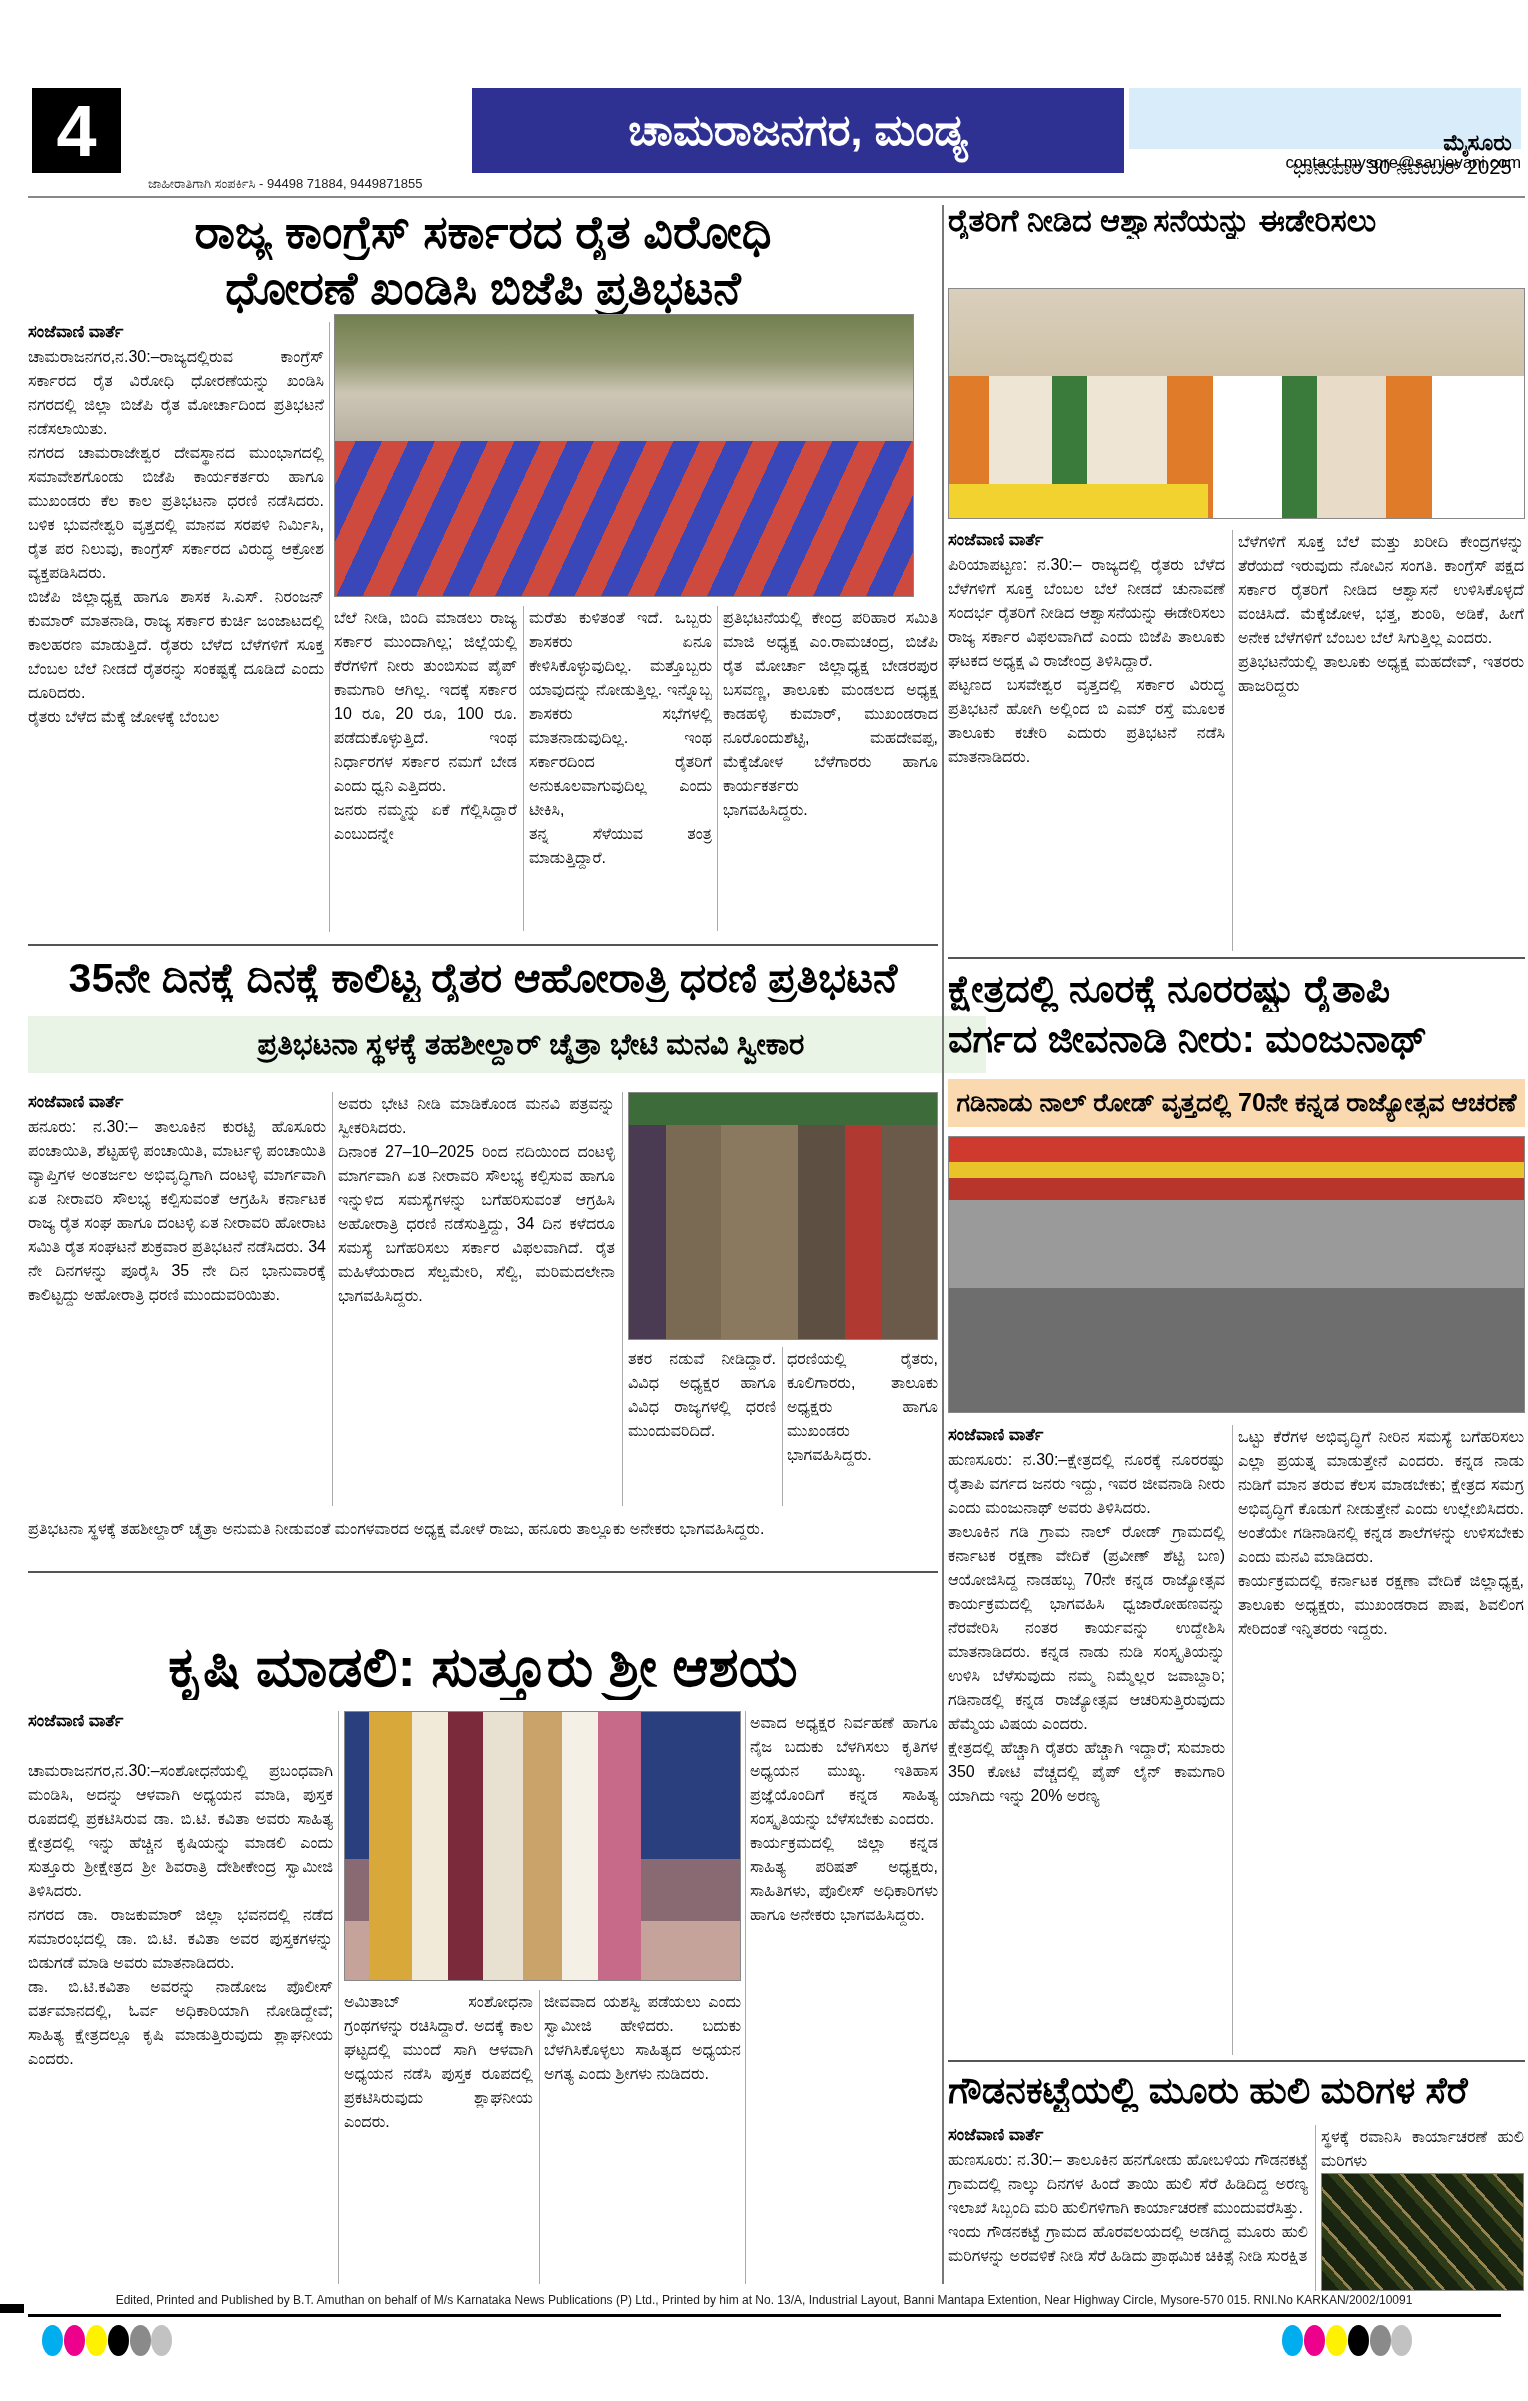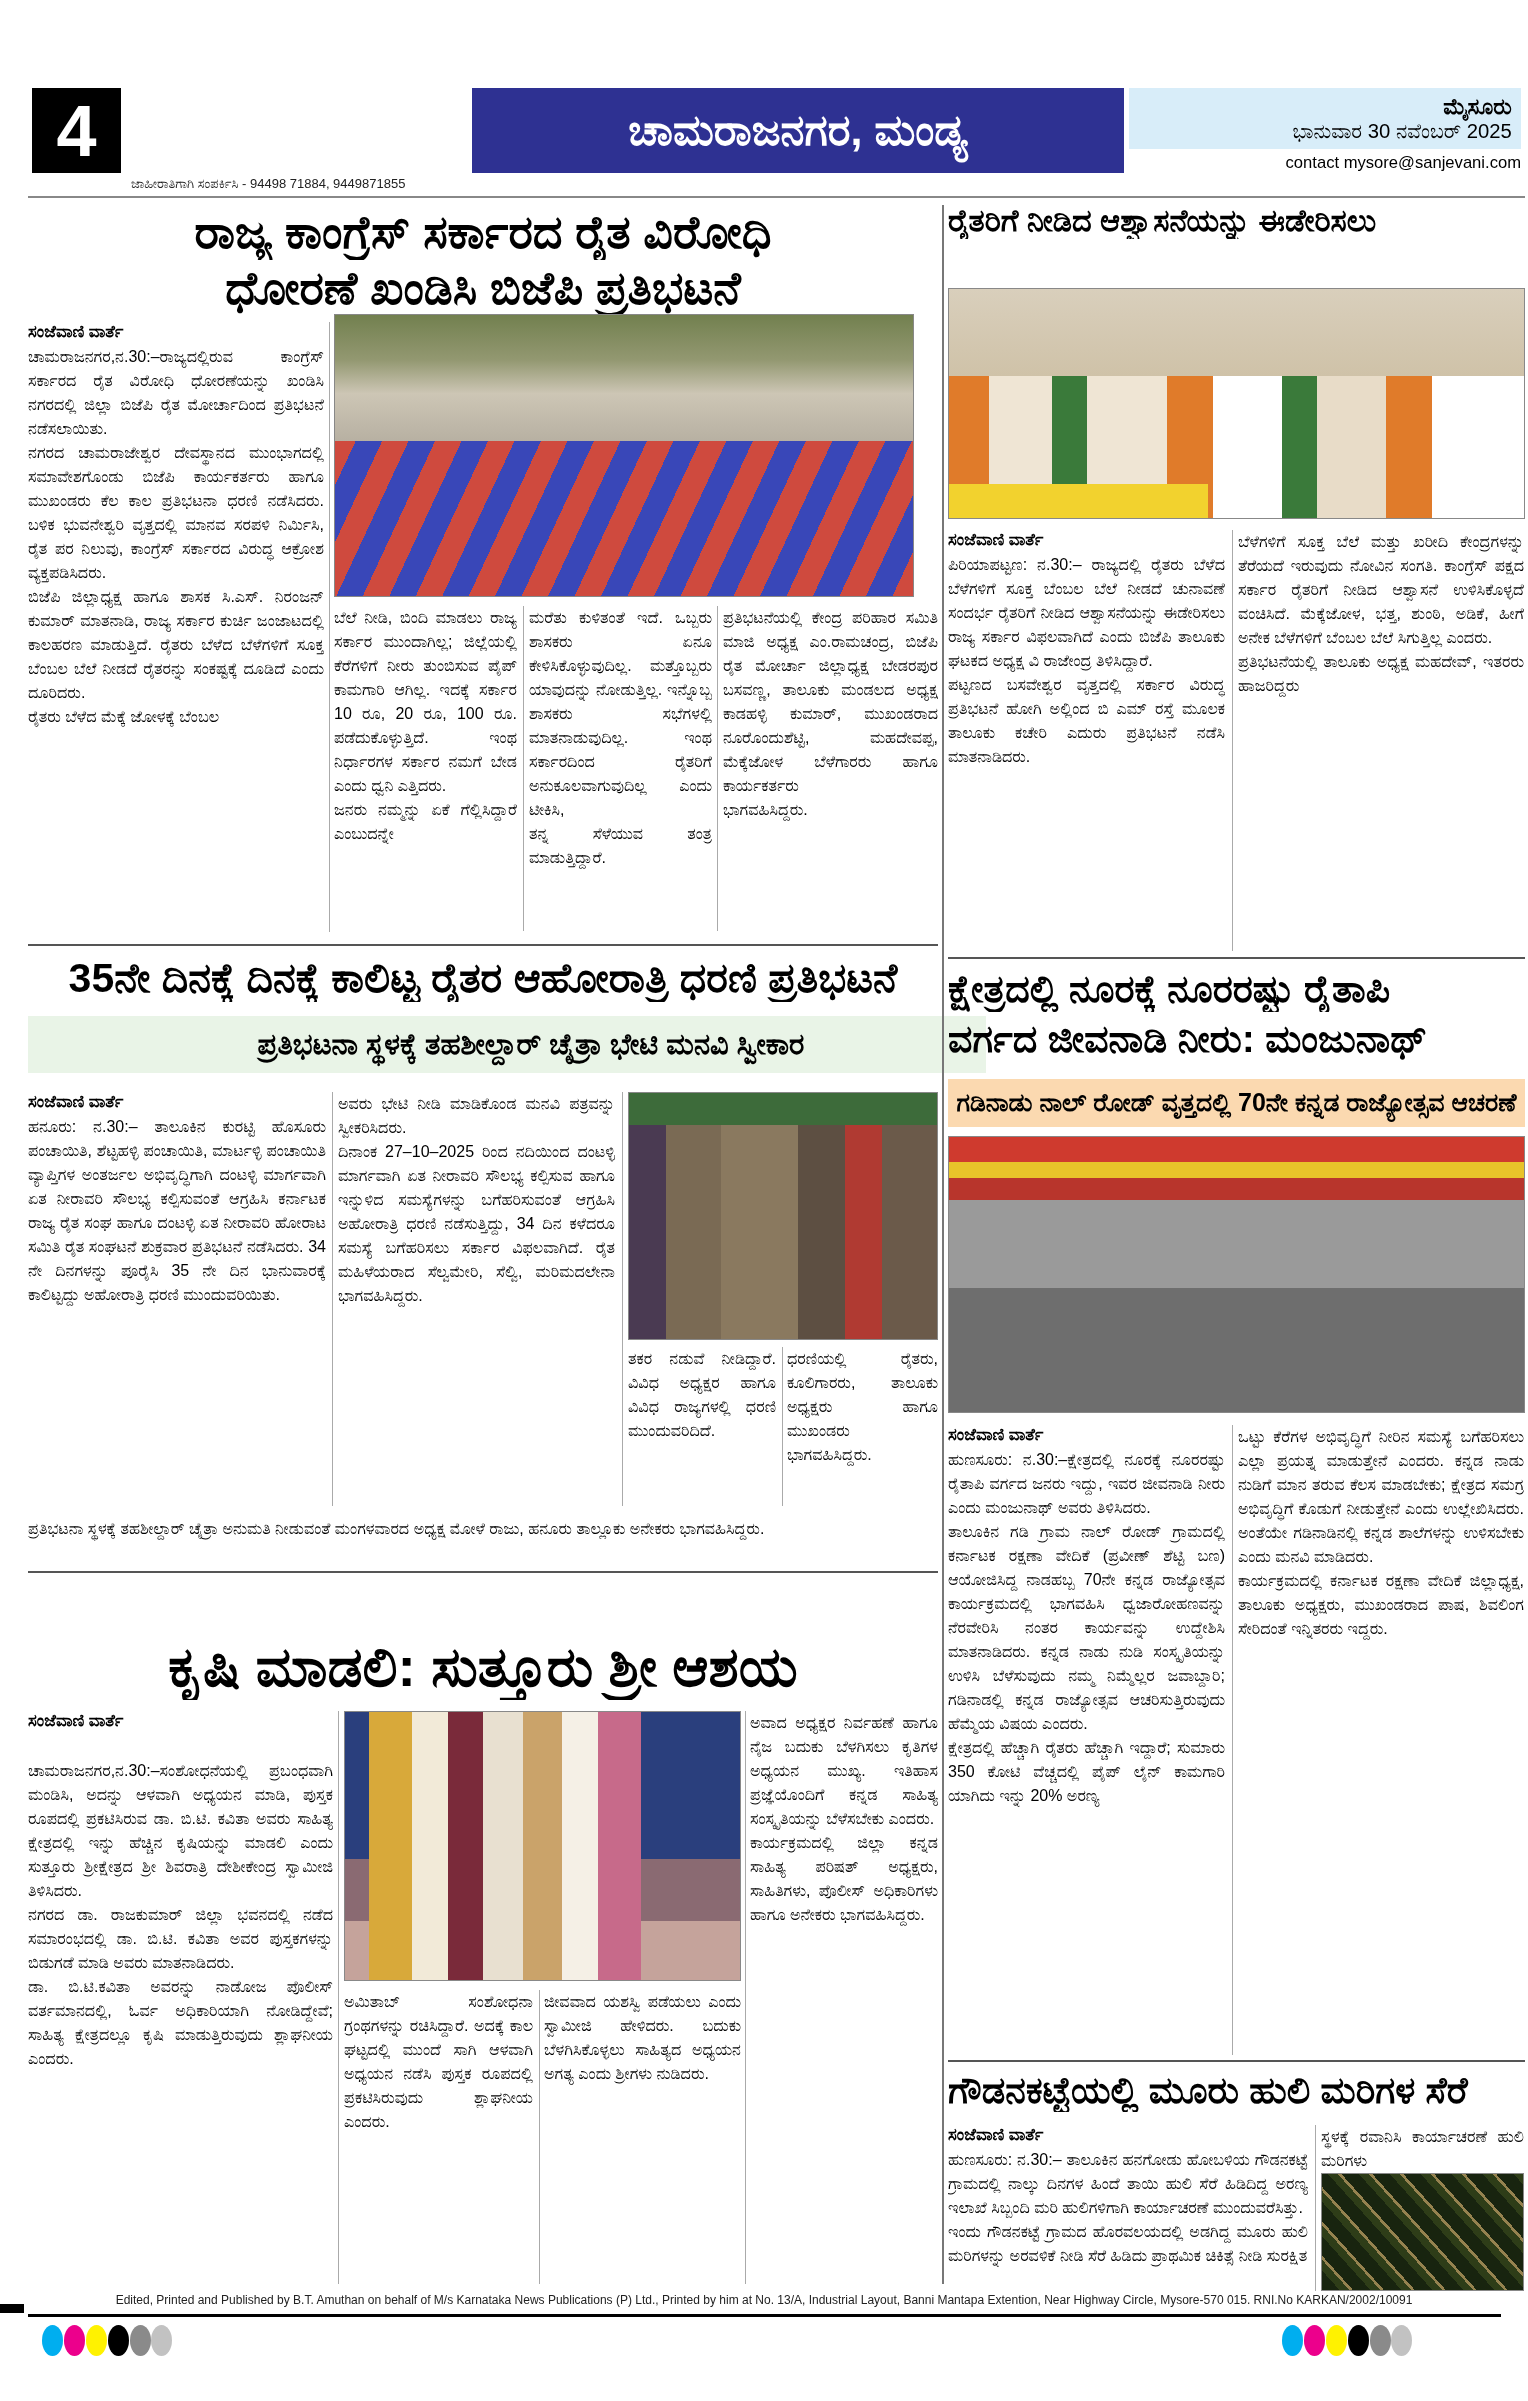--- a/index.html
+++ b/index.html
@@ -15,21 +15,21 @@
   .photo{position:absolute;border:0.9px solid #888;box-sizing:border-box;}
   
   .pagenum{background:#000;color:#fff;display:flex;align-items:center;justify-content:center;
            font-size:72px;font-weight:bold;}
   .masthead{background:#cfe9f7;display:flex;align-items:center;justify-content:center;gap:7.4px;}
   .masthead .mtxt{font-size:54px;font-weight:bold;color:#000;
        text-shadow:1.8px 1.8px 0 #fff,-1.8px -1.8px 0 #fff,1.8px -1.8px 0 #fff,-1.8px 1.8px 0 #fff,2.8px 2.8px 1.8px #555;}
   .edition{background:#2e3192;color:#fff;display:flex;align-items:center;justify-content:center;
            font-size:43px;font-weight:bold;white-space:nowrap;}
   .citydate{background:#d8edf9;text-align:right;padding:5.5px 9.2px;box-sizing:border-box;}
-  .citydate .city{font-size:22px;font-weight:bold;}
+  .citydate .city{font-size:22px;font-weight:bold;margin-top:36px;}
   .citydate .date{font-size:20.3px;}
   .contact{font-size:16.6px;text-align:right;}
   .adline{font-size:13px;color:#222;}
   .subhead-green{background:#e9f4e7;display:flex;align-items:center;justify-content:center;
                  font-size:29px;font-weight:bold;}
   .subhead-orange{background:#fbd9b0;display:flex;align-items:center;justify-content:center;
                   font-size:25px;font-weight:bold;}
   
   .footer-text{font-size:12px;text-align:center;color:#222;}
   .footer-rule{position:absolute;background:#000;height:2.8px;}
@@ -50,21 +50,21 @@
     <span>ಚಾಮರಾಜನಗರ, ಮಂಡ್ಯ</span>
   </div>
 
   <div class="abs citydate" style="left:1129px;top:88px;width:392px;height:61px;">
     <div class="city">ಮೈಸೂರು</div>
     <div class="date">ಭಾನುವಾರ 30 ನವೆಂಬರ್ 2025</div>
   </div>
 
   <div class="abs contact" style="left:1129px;top:153px;width:392px;">contact mysore@sanjevani.com</div>
 
-  <div class="abs adline" style="left:131px;top:176px;width:480px;">ಜಾಹೀರಾತಿಗಾಗಿ ಸಂಪರ್ಕಿಸಿ - 94498 71884, 9449871855</div>
+  <div class="abs adline" style="left:148px;top:176px;width:480px;">ಜಾಹೀರಾತಿಗಾಗಿ ಸಂಪರ್ಕಿಸಿ - 94498 71884, 9449871855</div>
 
   <div class="hrule" style="left:28px;top:196px;width:1497px;background:#888;"></div>
 
   <div class="abs headline center" style="left:28px;top:205px;width:910px;font-size:46px;">ರಾಜ್ಯ ಕಾಂಗ್ರೆಸ್ ಸರ್ಕಾರದ ರೈತ ವಿರೋಧಿ</div>
   <div class="abs headline center" style="left:28px;top:261px;width:910px;font-size:46px;">ಧೋರಣೆ ಖಂಡಿಸಿ ಬಿಜೆಪಿ ಪ್ರತಿಭಟನೆ</div>
 
   <div class="abs" style="left:28px;top:322px;width:296px;height:612px;">
     <div class="byline">ಸಂಜೆವಾಣಿ ವಾರ್ತೆ</div>
     <div class="kn-body" style="height:584px;">ಚಾಮರಾಜನಗರ,ನ.30:–ರಾಜ್ಯದಲ್ಲಿರುವ ಕಾಂಗ್ರೆಸ್ ಸರ್ಕಾರದ ರೈತ ವಿರೋಧಿ ಧೋರಣೆಯನ್ನು ಖಂಡಿಸಿ ನಗರದಲ್ಲಿ ಜಿಲ್ಲಾ ಬಿಜೆಪಿ ರೈತ ಮೋರ್ಚಾದಿಂದ ಪ್ರತಿಭಟನೆ ನಡೆಸಲಾಯಿತು.
 ನಗರದ ಚಾಮರಾಜೇಶ್ವರ ದೇವಸ್ಥಾನದ ಮುಂಭಾಗದಲ್ಲಿ ಸಮಾವೇಶಗೊಂಡು ಬಿಜೆಪಿ ಕಾರ್ಯಕರ್ತರು ಹಾಗೂ ಮುಖಂಡರು ಕೆಲ ಕಾಲ ಪ್ರತಿಭಟನಾ ಧರಣಿ ನಡೆಸಿದರು. ಬಳಿಕ ಭುವನೇಶ್ವರಿ ವೃತ್ತದಲ್ಲಿ ಮಾನವ ಸರಪಳಿ ನಿರ್ಮಿಸಿ, ರೈತ ಪರ ನಿಲುವು, ಕಾಂಗ್ರೆಸ್ ಸರ್ಕಾರದ ವಿರುದ್ಧ ಆಕ್ರೋಶ ವ್ಯಕ್ತಪಡಿಸಿದರು.

